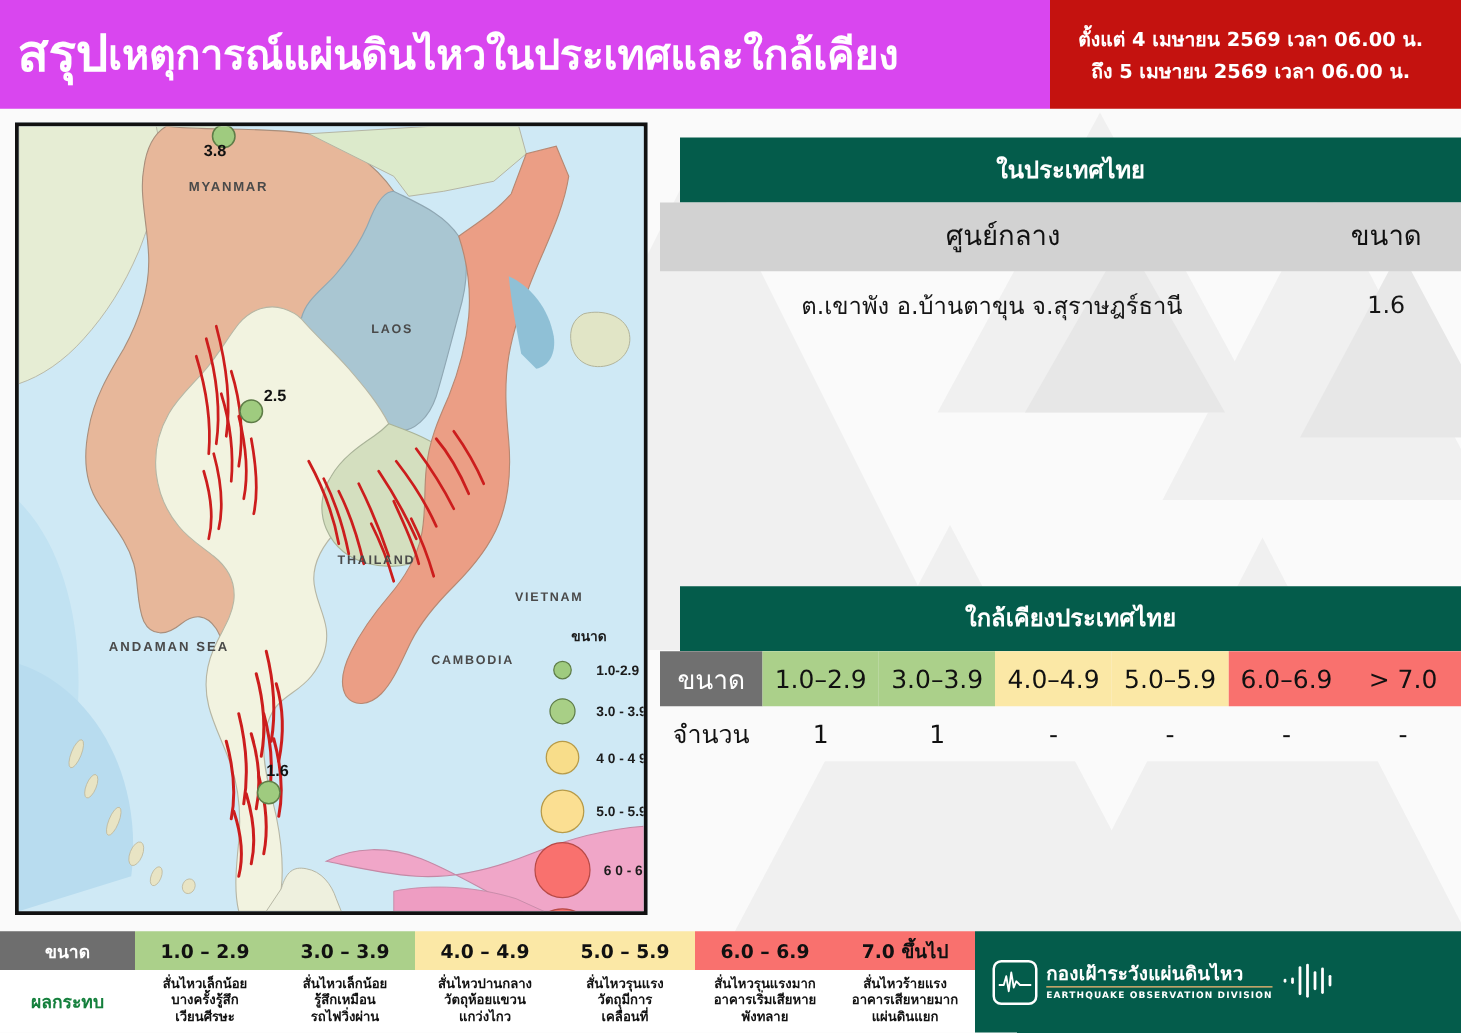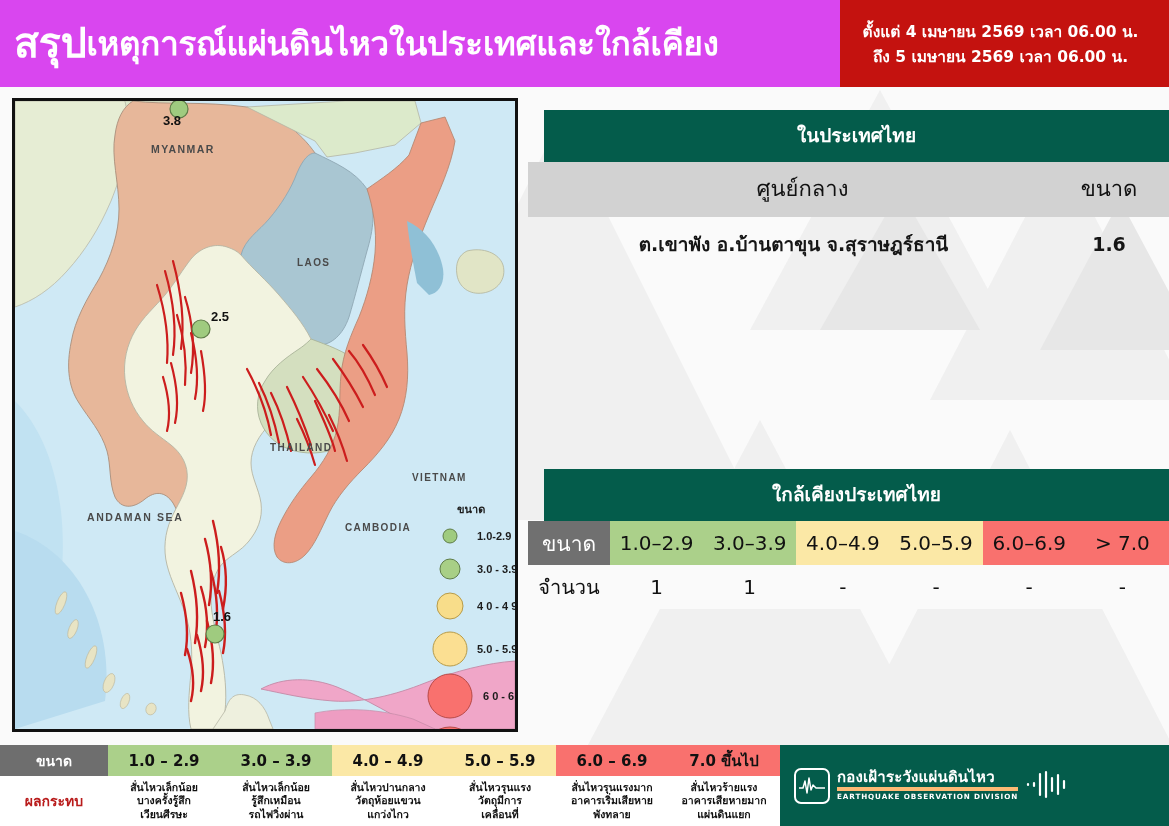--- a/index.html
+++ b/index.html
@@ -52,21 +52,21 @@
   .sec-head{
     background:#045c4b; color:#fff; text-align:center;
     font-size:19px; font-weight:700; padding:10px 0 12px 0; letter-spacing:0px;margin-left:16px;
   }
   .tbl-head{
     background:#d2d2d2; display:flex; align-items:center;
     padding:9px 0 11px 0;
   }
   .tbl-head .c-center{ flex:1 1 auto; text-align:center; font-size:22px; color:#111; font-weight:400; padding-left:28px;}
   .tbl-head .c-mag{ flex:0 0 120px; text-align:center; font-size:22px; color:#111; font-weight:400;}
-  .tbl-row{ display:flex; align-items:center; padding:12px 0 14px 0;font-weight:bold;}
+  .tbl-row{ display:flex; align-items:center; padding:12px 0 14px 0;}
   .tbl-row .c-center{ flex:1 1 auto; text-align:center; font-size:19px; color:#151515; padding-left:10px;}
   .tbl-row .c-mag{ flex:0 0 120px; text-align:center; font-size:19px; color:#151515;}
 
   .spacer{ height:196px; }
 
   
   .magtbl{ width:641px; border-collapse:collapse; table-layout:fixed; background:#fafafa;}
   .magtbl td{ text-align:center; font-size:20px; color:#111; height:44px; padding:0;}
   .magtbl td.lbl{ background:#707070; color:#fff; font-size:21px; width:82px;}
   .magtbl td.lbl2{ background:transparent; color:#111; font-size:21px; width:82px;}
@@ -76,35 +76,35 @@
   .magtbl tr.cnt td{ height:44px; font-size:20px;}
 
   
   .bottom{ position:absolute; left:0; top:745px; width:1169px; height:81px; z-index:6; display:flex;}
   .blegend{ flex:0 0 780px; display:flex; flex-direction:column;}
   .brow{ display:flex; }
   .brow.r1{ height:31px; }
   .brow.r2{ height:50px; }
   .bcell{ display:flex; align-items:center; justify-content:center; text-align:center;}
   .bhead-lbl{ flex:0 0 108px; background:#6e6e6e; color:#fff; font-size:14px; font-weight:700;}
-  .bhead-lbl2{ flex:0 0 108px; background:#fff; color:#b91c1c; font-size:14px; font-weight:700;}
+  .bhead-lbl2{ flex:0 0 108px; background:#fff; color:#15803d; font-size:14px; font-weight:700;}
   .bc{ flex:1 1 0; font-size:15px; font-weight:700; color:#111;}
   .bd{ flex:1 1 0; background:#fff; font-size:10.5px; line-height:1.28; color:#111; font-weight:600;
        flex-direction:column; justify-content:center;}
   .bg1{ background:#abd08a; } .bg2{ background:#abd08a; }
   .by1{ background:#fbe8a6; } .by2{ background:#fbe8a6; }
   .br1{ background:#f9716e; } .br2{ background:#f9716e; }
 
   .blogo{ flex:1 1 auto; background:#045c4b; display:flex; align-items:center; gap:10px; padding-left:14px;}
   .tmd-mark{ display:flex; align-items:center; gap:2px;}
   .eod{ display:flex; align-items:center; gap:7px;}
   .eod-box{ width:36px; height:36px; border:2px solid #fff; border-radius:7px; display:flex; align-items:center; justify-content:center;}
   .eod-txt{ color:#fff; line-height:1;}
   .eod-th{ font-size:15px; font-weight:700; letter-spacing:.2px;}
-  .eod-en{ font-size:7.2px; font-weight:700; letter-spacing:.9px; border-top:4px solid #fdba74; padding-top:2px; margin-top:2px;}
+  .eod-en{ font-size:7.2px; font-weight:700; letter-spacing:.9px; border-top:1px solid #fdba74; padding-top:2px; margin-top:2px;}
 </style>
 </head>
 <body>
 
 <div class="page">
 
   <div class="watermark">
     <svg viewBox="0 0 1169 826" preserveAspectRatio="none" aria-hidden="true">
       <rect width="1169" height="826" fill="#fafafa"></rect>
       <g fill="#f0f0f0">

